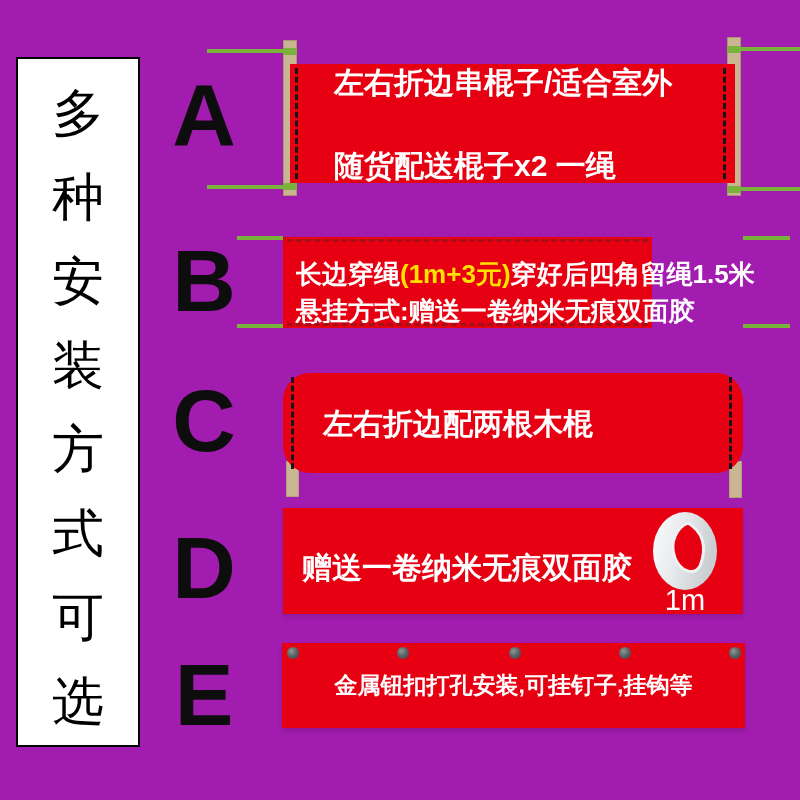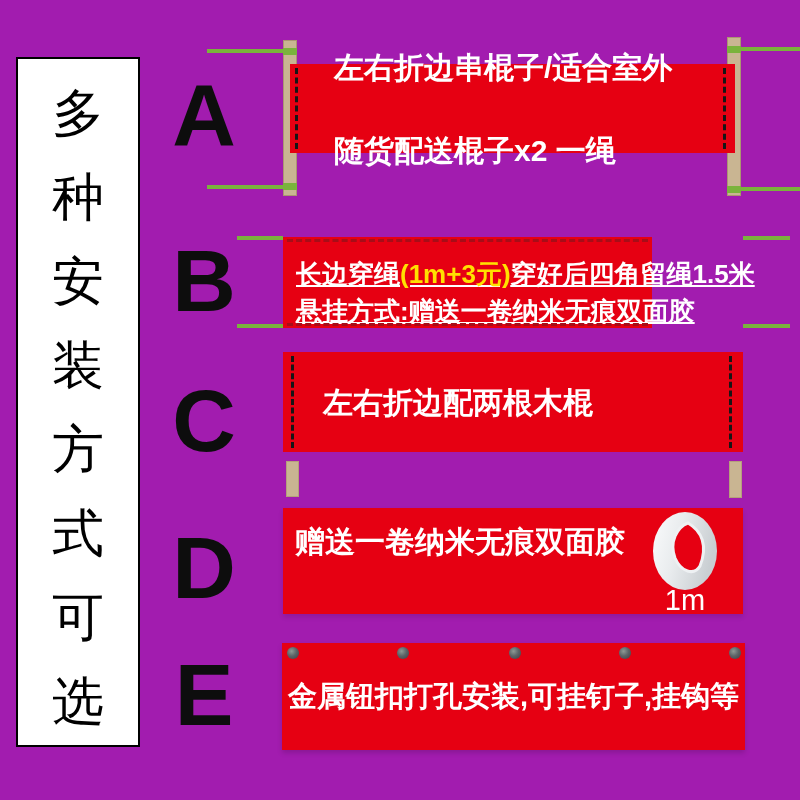--- a/index.html
+++ b/index.html
@@ -35,40 +35,40 @@
   .stub{position:absolute;width:13px;background:var(--pole_tan);
         border:1px solid #b5a07b;box-sizing:border-box;}
   .banner{
     position:absolute;background:var(--banner_red);color:var(--banner_text);
     box-sizing:border-box;display:flex;flex-direction:column;justify-content:center;
   }
   .banner .bl{font-weight:bold;white-space:nowrap;}
   .stitch-v{position:absolute;top:4px;bottom:4px;border-left:3px dashed #161616;}
   .dash-h{position:absolute;left:4px;right:4px;border-top:3px dashed #a80d18;}
   
-  .banner-a{left:290px;top:64px;width:445px;height:89px;padding-left:44px;
+  .banner-a{left:290px;top:64px;width:445px;height:119px;padding-left:44px;
             font-size:30px;line-height:35px;gap:48px;}
   .a-pole-l{left:283px;top:40px;height:156px;}
   .a-pole-r{left:727px;top:37px;height:159px;}
   
   .banner-b{left:283px;top:237px;width:369px;height:91px;padding-left:13px;padding-top:20px;
-            font-size:26px;line-height:37px;text-decoration:underline;}
+            font-size:26px;line-height:37px;}
   .hl{color:var(--highlight_yellow);}
   
-  .banner-c{left:283px;top:352px;width:460px;height:100px;padding-left:40px;
-            font-size:30px;line-height:37px;}
+  .banner-c{left:283px;top:373px;width:460px;height:100px;padding-left:40px;
+            font-size:30px;line-height:37px;border-radius:27px;}
   
-  .banner-d{left:283px;top:508px;width:460px;height:106px;padding-left:12px;padding-top:12px;
-            font-size:30px;line-height:43px;box-shadow:0 3px 5px rgba(0,0,0,.12);justify-content:space-between;}
+  .banner-d{left:283px;top:508px;width:460px;height:106px;padding-left:19px;padding-top:12px;
+            font-size:30px;line-height:43px;box-shadow:0 3px 5px rgba(0,0,0,.12);}
   .tape-roll{position:absolute;left:650px;top:510px;width:70px;height:84px;}
   .tape-label{position:absolute;left:648px;top:584px;width:74px;text-align:center;
               color:#fff;font-size:29px;font-weight:normal;}
   
-  .banner-e{left:282px;top:643px;width:463px;height:107px;
-            font-size:29px;text-align:center;box-shadow:0 3px 5px rgba(0,0,0,.15);}
+  .banner-e{left:282px;top:643px;width:463px;height:85px;
+            font-size:23px;text-align:center;box-shadow:0 3px 5px rgba(0,0,0,.15);}
   .grommet{
     position:absolute;width:12px;height:12px;border-radius:50%;top:647px;
     background:radial-gradient(circle at 38% 35%, #8e9a94 0%, #5c6468 45%, #3c4144 100%);
   }
 </style>
 </head>
 <body>
 
 <div class="canvas">
 

